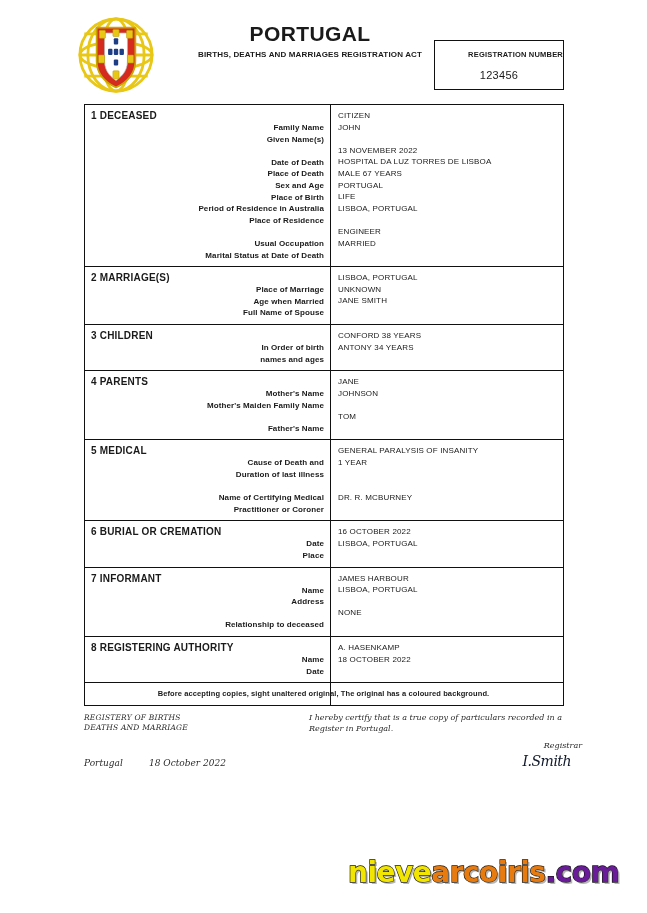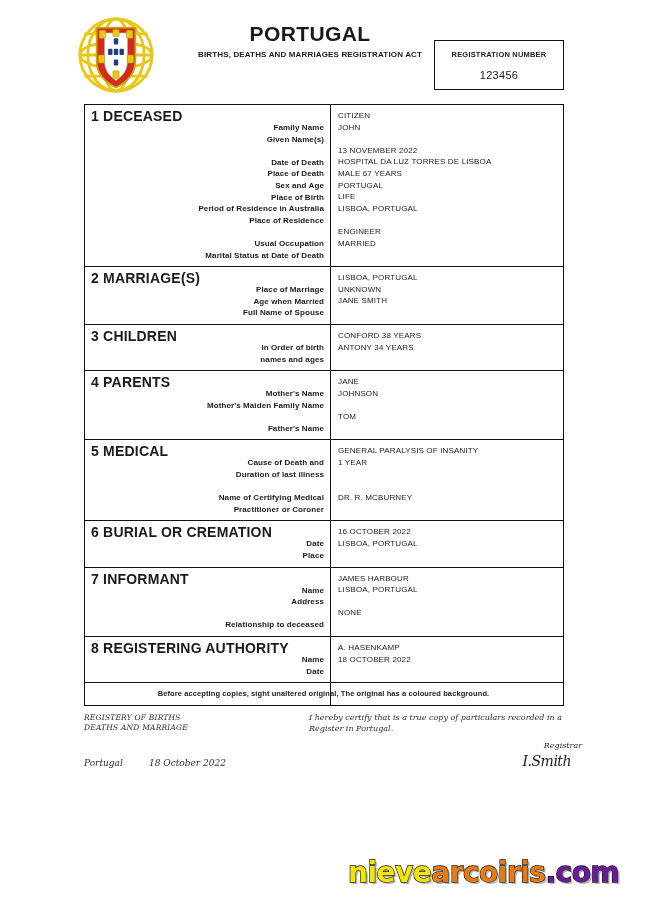--- a/index.html
+++ b/index.html
@@ -60,20 +60,21 @@
     width: 130px; height: 50px;
     border: 1.4px solid #111;
     box-sizing: border-box;
     text-align: center;
   }
   .regbox-label {
     font-size: 7.5px;
     font-weight: bold;
     letter-spacing: 0.2px;
     margin-top: 9px;
+    text-align: right;
   }
   .regbox-value {
     font-size: 11px;
     font-weight: normal;
     letter-spacing: 0.3px;
     margin-top: 10px;
   }
 
   
   .cert-table {
@@ -85,21 +86,21 @@
   }
   .cert-table td {
     border: 1.1px solid #111;
     vertical-align: top;
     padding: 0;
   }
   .col-left  { width: 246px; }
   .col-right { width: 233px; }
 
   .section-title {
-    font-size: 14px;
+    font-size: 10px;
     font-weight: bold;
     letter-spacing: 0.2px;
     padding: 5px 0 0 6px;
     line-height: 12px;
   }
   .labels {
     padding: 0 6px 5px 6px;
     text-align: right;
   }
   .label-line {

